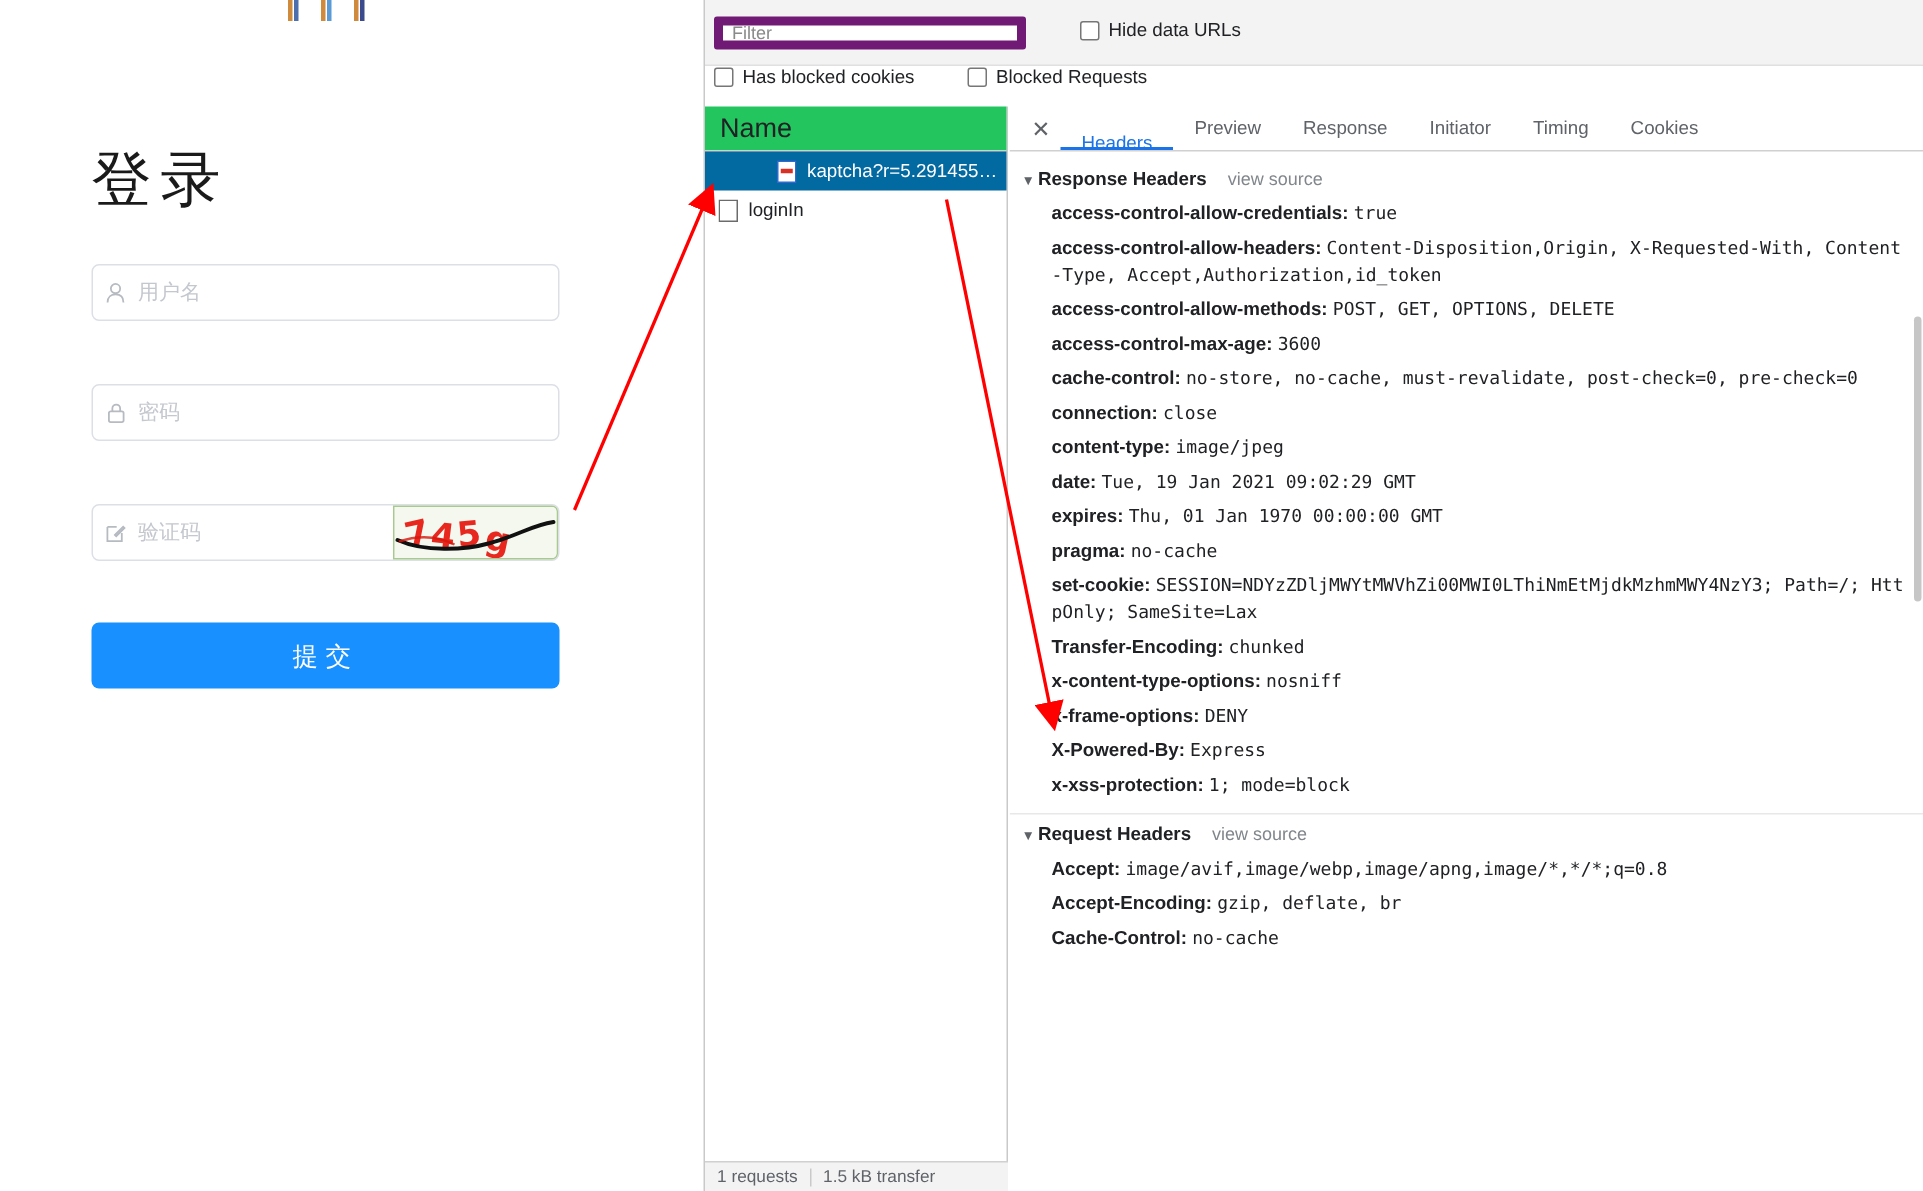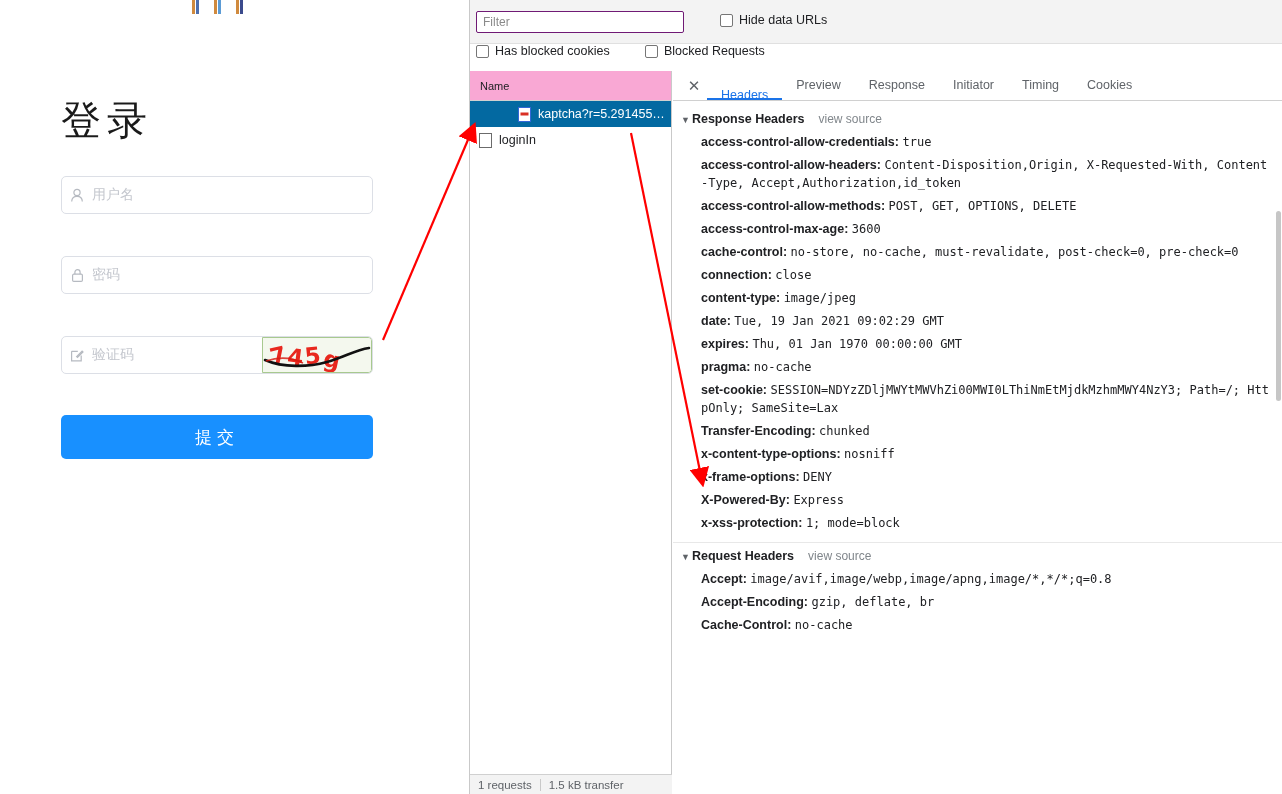--- a/index.html
+++ b/index.html
@@ -68,44 +68,44 @@
     position:absolute; left:469px; top:0; width:813px; height:794px;
     background:#fff; border-left:1px solid #c9c9c9;
     font-size:12px; color:#202124;
   }
   .filterbar {
     height:44px; border-bottom:1px solid #e0e0e0; background:#f3f3f3;
     position:relative;
   }
   .filter-input {
     position:absolute; left:6px; top:11px; width:208px; height:22px;
-    border:1px solid #701a75; border-radius:2px; background:#fff;
+    border:6px solid #701a75; border-radius:2px; background:#fff;
     font-size:12px; padding:0 6px; color:#202124; outline:none;
     font-family:"Liberation Sans", sans-serif;
   }
   .filter-input::placeholder { color:#8a8a8a; }
   .cb-row { position:absolute; display:flex; align-items:center; gap:6px; }
   .cb-hide { left:250px; top:13px; }
   .cb-blockedc { left:6px; top:44px; }
   .cb-blockedr { left:175px; top:44px; }
   .cbox {
     width:13px; height:13px; border:1px solid #767676; border-radius:2px;
     background:#fff; display:inline-block;
   }
   .cb-label { font-size:12.5px; color:#202124; white-space:nowrap; }
 
   .panes { position:absolute; left:0; top:71px; right:0; bottom:0; }
   .names-pane {
     position:absolute; left:0; top:0; width:202px; bottom:0;
     border-right:1px solid #c9c9c9; background:#fff;
   }
   .names-head {
-    height:30px; border-bottom:1px solid #d0d0d0; background:#f9a8d4;
+    height:30px; border-bottom:1px solid #d0d0d0; background:#22c55e;
     display:flex; align-items:center; padding-left:10px;
-    font-size:11px; color:#202124;
+    font-size:18px; color:#202124;
   }
   .req-row {
     height:26px; display:flex; align-items:center; gap:7px;
     padding-left:9px; font-size:12.5px; color:#202124; cursor:default;
   }
   .req-row.selected { background:#0369a1; color:#fff;padding-left:48px; }
   .rowicon { width:13px; height:15px; flex:0 0 auto; }
   .req-name { white-space:nowrap; overflow:hidden; text-overflow:ellipsis; }
 
   .statusbar {

